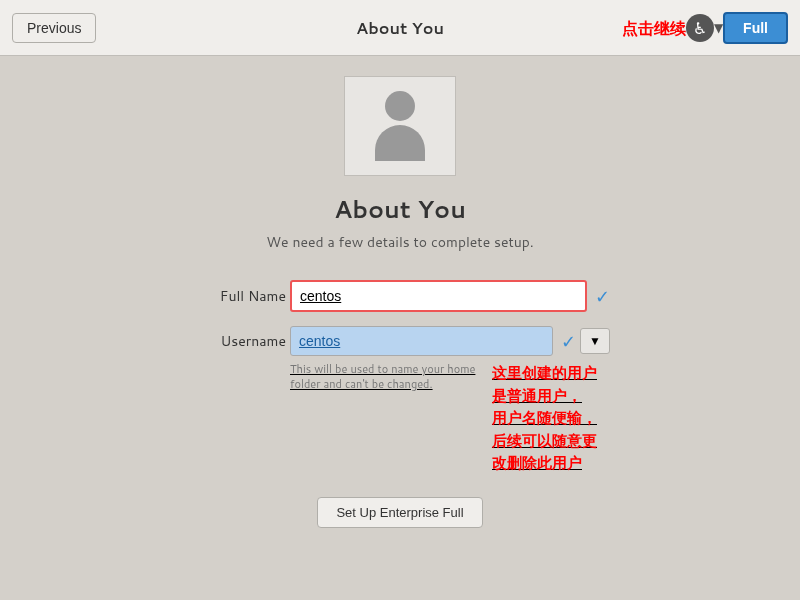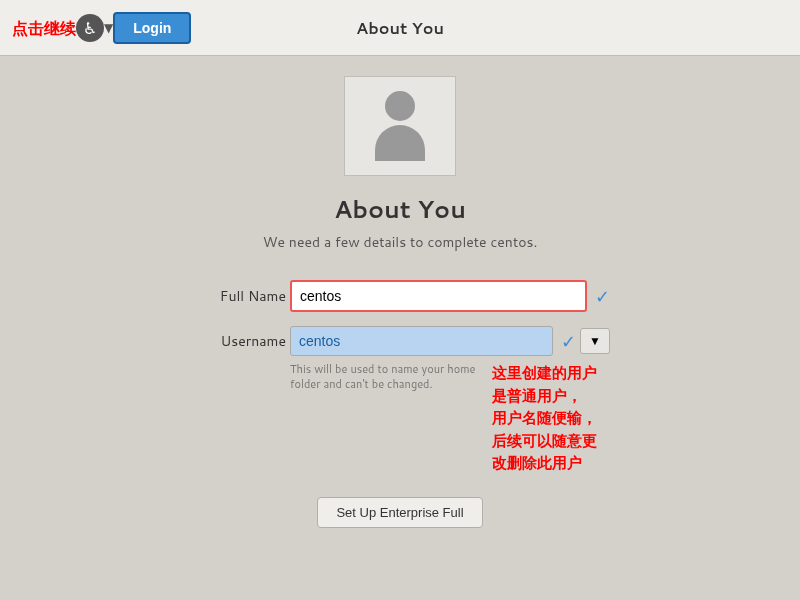--- a/index.html
+++ b/index.html
@@ -150,20 +150,21 @@
       flex: 1;
     }
     .form-input {
       flex: 1;
       padding: 6px 8px;
       font-size: 14px;
       border: 2px solid #e55;
       border-radius: 3px;
       outline: none;
       background: white;
+      text-decoration: underline;
     }
     .form-input.username-input {
       background: #b8d4f0;
       color: #1a5fa0;
       border: 1px solid #aaa;
     }
     .check-icon {
       color: #3c8ed4;
       font-size: 18px;
       margin-left: 8px;
@@ -204,40 +205,41 @@
       font-size: 13px;
       cursor: pointer;
       color: #333;
       margin-top: 12px;
     }
   </style>
 </head>
 <body>
 
 <div class="top-bar">
+  <button class="btn-prev">Previous</button>
   <span class="top-bar-title">About You</span>
   <div class="top-right">
     <span class="annotation-text">点击继续</span>
     <div class="accessibility-icon">♿</div>
     <span class="dropdown-arrow">▼</span>
-    <button class="btn-next">Login</button>
+    <button class="btn-next">Full</button>
   </div>
 </div>
 
 <div class="main-content">
 
   <div class="avatar-container">
     <div class="avatar-figure">
       <div class="avatar-head"></div>
       <div class="avatar-body"></div>
     </div>
   </div>
 
   <div class="page-title">About You</div>
-  <div class="page-subtitle">We need a few details to complete centos.</div>
+  <div class="page-subtitle">We need a few details to complete setup.</div>
 
   <div class="form-section">
 
     <div class="form-row">
       <label class="form-label">Full Name</label>
       <div class="input-group">
         <input type="text" class="form-input" value="centos" style="">
         <span class="check-icon">✓</span>
       </div>
     </div>
@@ -245,21 +247,21 @@
     <div class="form-row">
       <label class="form-label">Username</label>
       <div class="input-group">
         <input type="text" class="form-input username-input" value="centos" style="">
         <span class="check-icon">✓</span>
         <button class="dropdown-btn">▼</button>
       </div>
     </div>
 
     <div class="hint-area">
-      <div style="display:flex; gap: 12px;">
+      <div style="display:flex; gap: 12px; text-decoration: underline;">
         <div class="hint-text">This will be used to name your home folder and can't be changed.</div>
         <div class="annotation-hint">这里创建的用户是普通用户，<br>用户名随便输，<br>后续可以随意更改删除此用户</div>
       </div>
     </div>
   </div>
 
   <button class="enterprise-btn">Set Up Enterprise Full</button>
 </div>
 
 </body></html>

